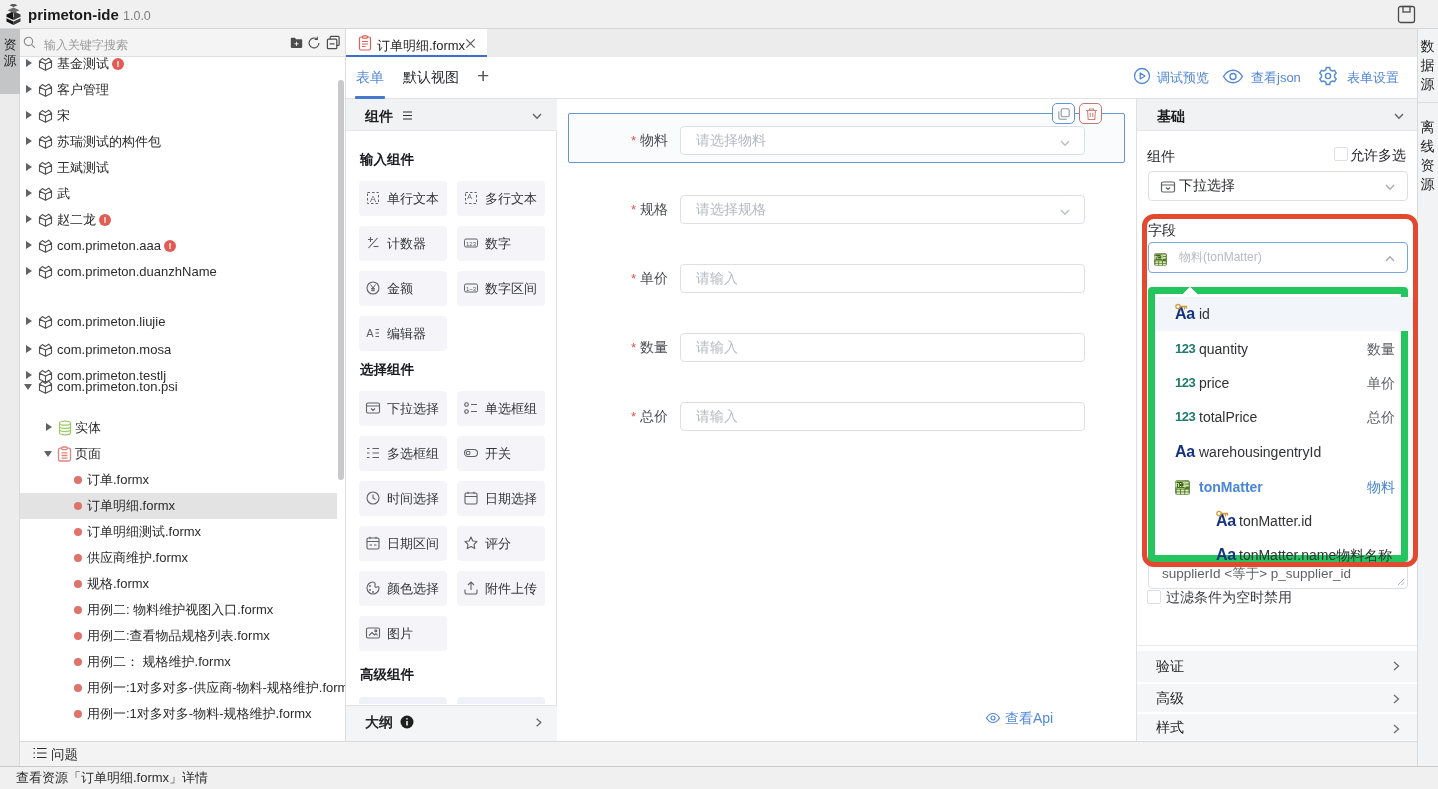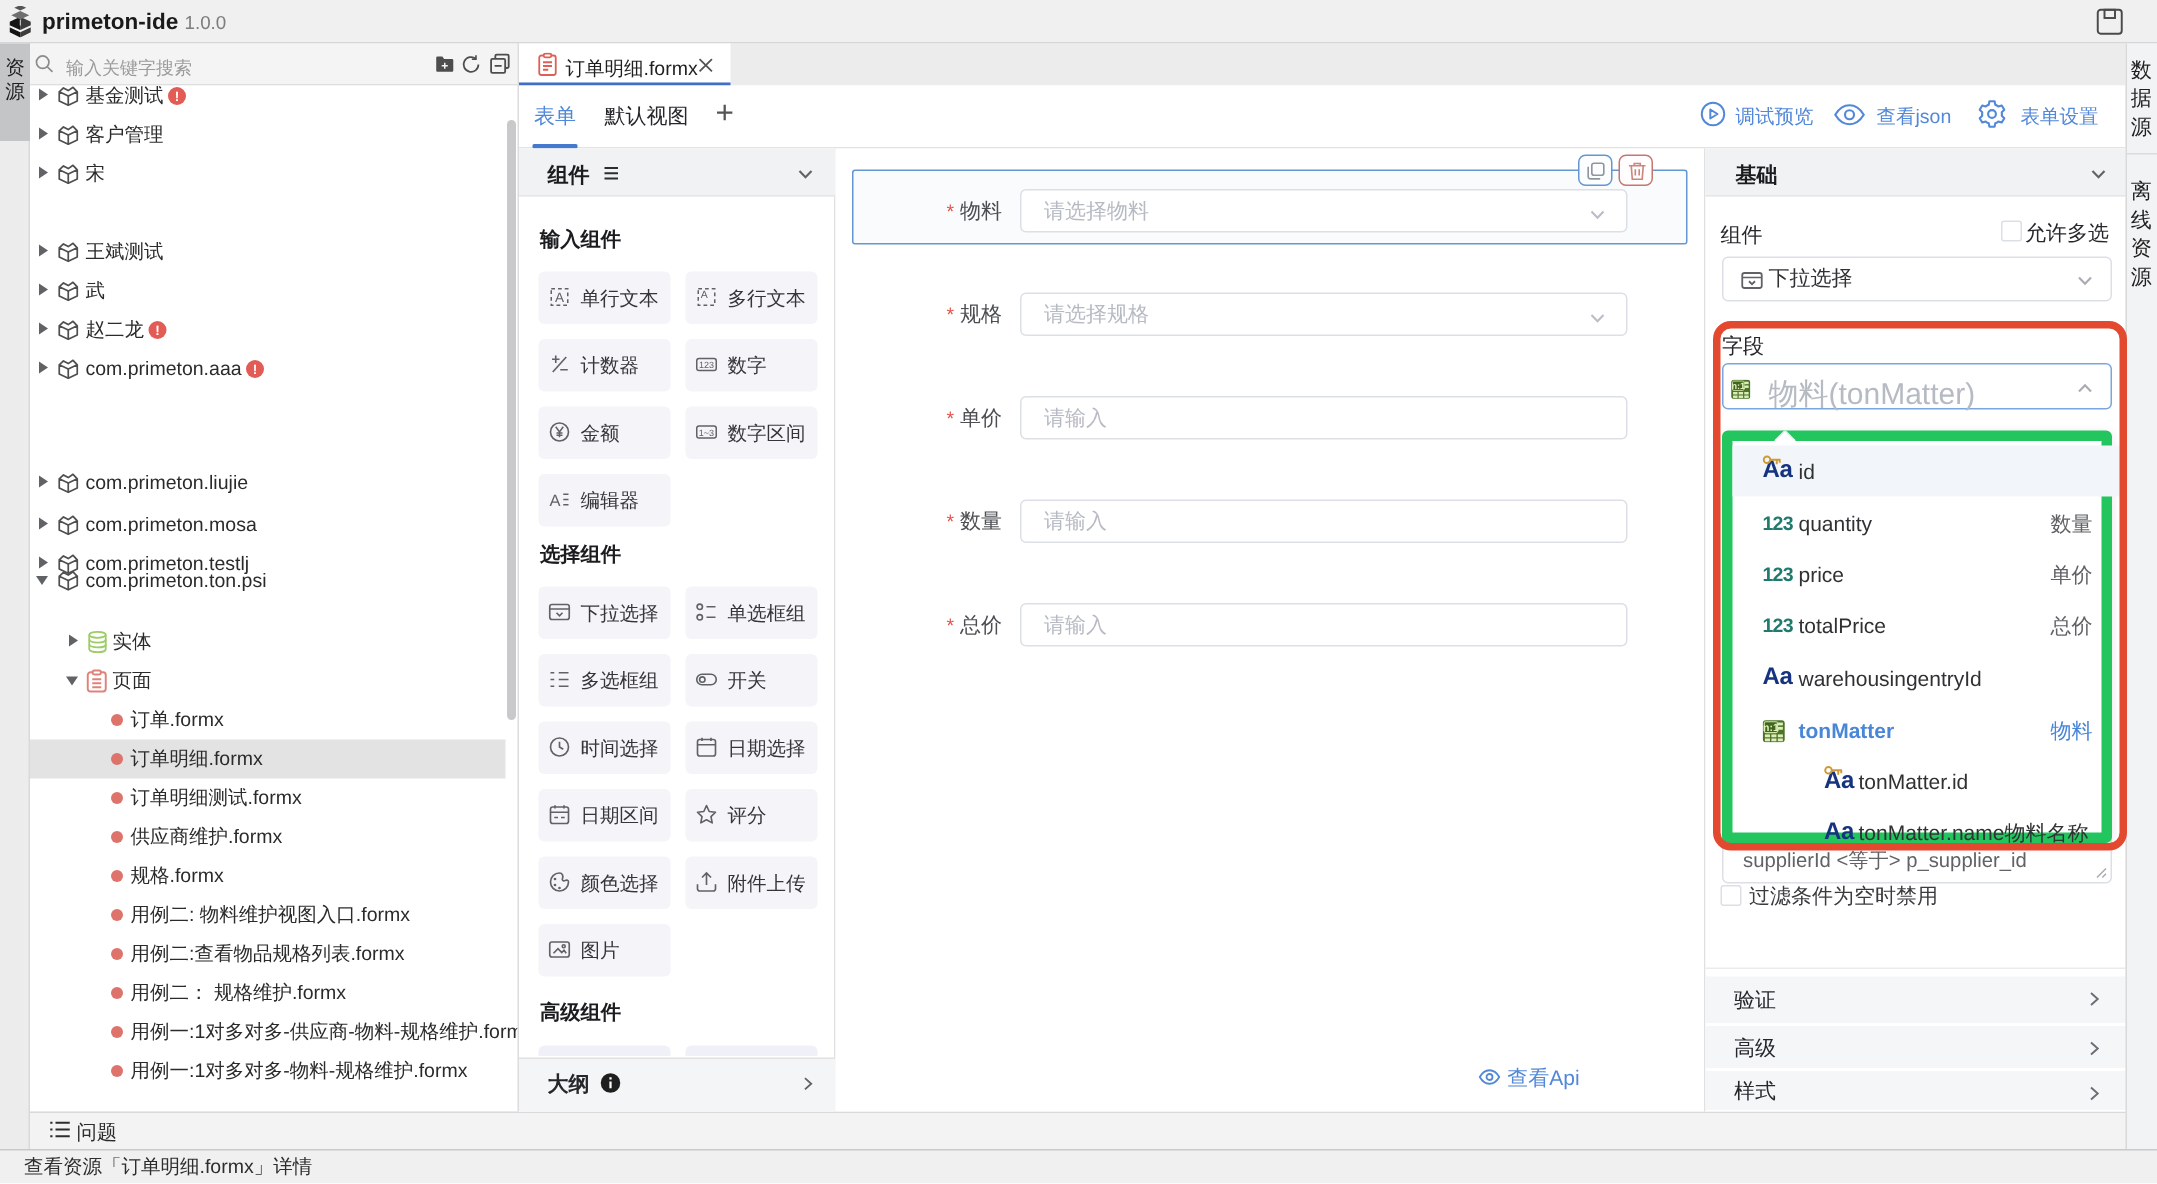--- a/index.html
+++ b/index.html
@@ -96,20 +96,29 @@
     </div>
 <div class="trow" style="top:46px">
       <span class="arrow-r" style="left:6px"></span>
       <svg style="position:absolute;left:18px;top:6px" width="15" height="14" viewBox="0 0 15 14" fill="none" stroke="#4f4f4f" stroke-width="1.15" stroke-linejoin="round">
         <path d="M1.5 4.2 L7.5 7 L13.5 4.2 L13.5 10.3 L7.5 13.2 L1.5 10.3 Z"></path>
         <path d="M7.5 7 L7.5 13.2"></path>
         <path d="M1.5 4.2 L4.3 1.6 L7.5 3.4 L10.7 1.2 L13.5 4.2"></path>
       </svg>
       <span style="position:absolute;left:37px">宋</span>
     </div>
+<div class="trow" style="top:72px">
+      <span class="arrow-r" style="left:6px"></span>
+      <svg style="position:absolute;left:18px;top:6px" width="15" height="14" viewBox="0 0 15 14" fill="none" stroke="#4f4f4f" stroke-width="1.15" stroke-linejoin="round">
+        <path d="M1.5 4.2 L7.5 7 L13.5 4.2 L13.5 10.3 L7.5 13.2 L1.5 10.3 Z"></path>
+        <path d="M7.5 7 L7.5 13.2"></path>
+        <path d="M1.5 4.2 L4.3 1.6 L7.5 3.4 L10.7 1.2 L13.5 4.2"></path>
+      </svg>
+      <span style="position:absolute;left:37px">苏瑞测试的构件包</span>
+    </div>
 <div class="trow" style="top:98px">
       <span class="arrow-r" style="left:6px"></span>
       <svg style="position:absolute;left:18px;top:6px" width="15" height="14" viewBox="0 0 15 14" fill="none" stroke="#4f4f4f" stroke-width="1.15" stroke-linejoin="round">
         <path d="M1.5 4.2 L7.5 7 L13.5 4.2 L13.5 10.3 L7.5 13.2 L1.5 10.3 Z"></path>
         <path d="M7.5 7 L7.5 13.2"></path>
         <path d="M1.5 4.2 L4.3 1.6 L7.5 3.4 L10.7 1.2 L13.5 4.2"></path>
       </svg>
       <span style="position:absolute;left:37px">王斌测试</span>
     </div>
 <div class="trow" style="top:124px">
@@ -131,20 +140,29 @@
       <span style="position:absolute;left:37px">赵二龙<span class="badge">!</span></span>
     </div>
 <div class="trow" style="top:176px">
       <span class="arrow-r" style="left:6px"></span>
       <svg style="position:absolute;left:18px;top:6px" width="15" height="14" viewBox="0 0 15 14" fill="none" stroke="#4f4f4f" stroke-width="1.15" stroke-linejoin="round">
         <path d="M1.5 4.2 L7.5 7 L13.5 4.2 L13.5 10.3 L7.5 13.2 L1.5 10.3 Z"></path>
         <path d="M7.5 7 L7.5 13.2"></path>
         <path d="M1.5 4.2 L4.3 1.6 L7.5 3.4 L10.7 1.2 L13.5 4.2"></path>
       </svg>
       <span style="position:absolute;left:37px">com.primeton.aaa<span class="badge">!</span></span>
+    </div>
+<div class="trow" style="top:202px">
+      <span class="arrow-r" style="left:6px"></span>
+      <svg style="position:absolute;left:18px;top:6px" width="15" height="14" viewBox="0 0 15 14" fill="none" stroke="#4f4f4f" stroke-width="1.15" stroke-linejoin="round">
+        <path d="M1.5 4.2 L7.5 7 L13.5 4.2 L13.5 10.3 L7.5 13.2 L1.5 10.3 Z"></path>
+        <path d="M7.5 7 L7.5 13.2"></path>
+        <path d="M1.5 4.2 L4.3 1.6 L7.5 3.4 L10.7 1.2 L13.5 4.2"></path>
+      </svg>
+      <span style="position:absolute;left:37px">com.primeton.duanzhName</span>
     </div>
 <div class="trow" style="top:252px">
       <span class="arrow-r" style="left:6px"></span>
       <svg style="position:absolute;left:18px;top:6px" width="15" height="14" viewBox="0 0 15 14" fill="none" stroke="#4f4f4f" stroke-width="1.15" stroke-linejoin="round">
         <path d="M1.5 4.2 L7.5 7 L13.5 4.2 L13.5 10.3 L7.5 13.2 L1.5 10.3 Z"></path>
         <path d="M7.5 7 L7.5 13.2"></path>
         <path d="M1.5 4.2 L4.3 1.6 L7.5 3.4 L10.7 1.2 L13.5 4.2"></path>
       </svg>
       <span style="position:absolute;left:37px">com.primeton.liujie</span>
     </div>
@@ -461,21 +479,21 @@
           <rect x="5.9" y="9.6" width="3.4" height="1.9"></rect>
           <rect x="10.2" y="9.6" width="3.4" height="1.9"></rect>
           <rect x="1.6" y="12.3" width="3.4" height="1.9"></rect>
           <rect x="5.9" y="12.3" width="3.4" height="1.9"></rect>
           <rect x="10.2" y="12.3" width="3.4" height="1.9"></rect>
         </g>
         <rect x="10.2" y="1.7" width="3.4" height="1.9" fill="#dcedba"></rect>
         <rect x="10.2" y="4.6" width="3.4" height="1.9" fill="#dcedba"></rect>
       </svg>
     </div>
-<span style="position:absolute;left:30px;top:6px;font-size:20px;color:#b6bac3">物料(tonMatter)</span>
+<span style="position:absolute;left:30px;top:6px;font-size:12px;color:#b6bac3">物料(tonMatter)</span>
 <span style="position:absolute;right:10px;top:9px">
       <svg width="14" height="14" viewBox="0 0 14 14" fill="none" stroke="#a8abb2" stroke-width="1.4">
         <path d="M3 9 L7 4.8 L11 9"></path>
       </svg>
     </span>
   </div>
 <div class="abs" id="fdrop">
     <div class="ditem" style="top:3px;background:#f2f6fa;">
       <span style="position:absolute;left:20px;top:6px;width:20px;height:22px">
         <span class="icAa" style="position:absolute;left:0;top:0;line-height:22px">Aa</span>

